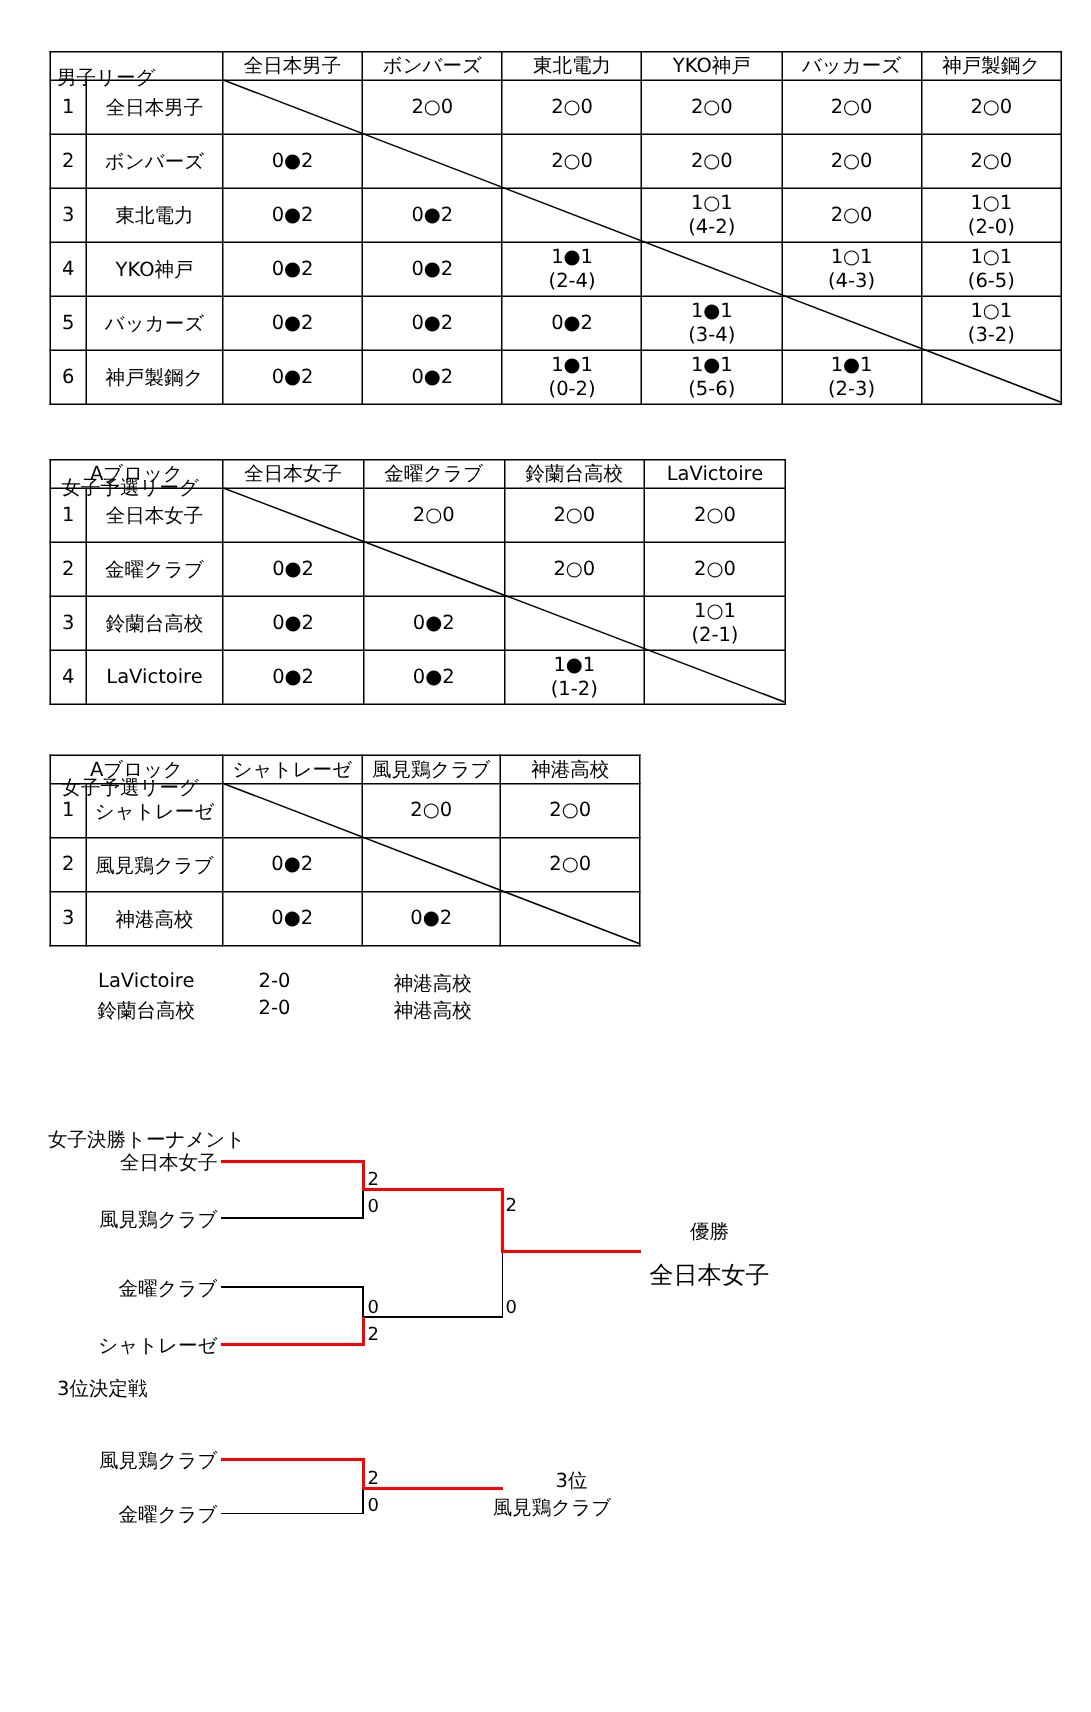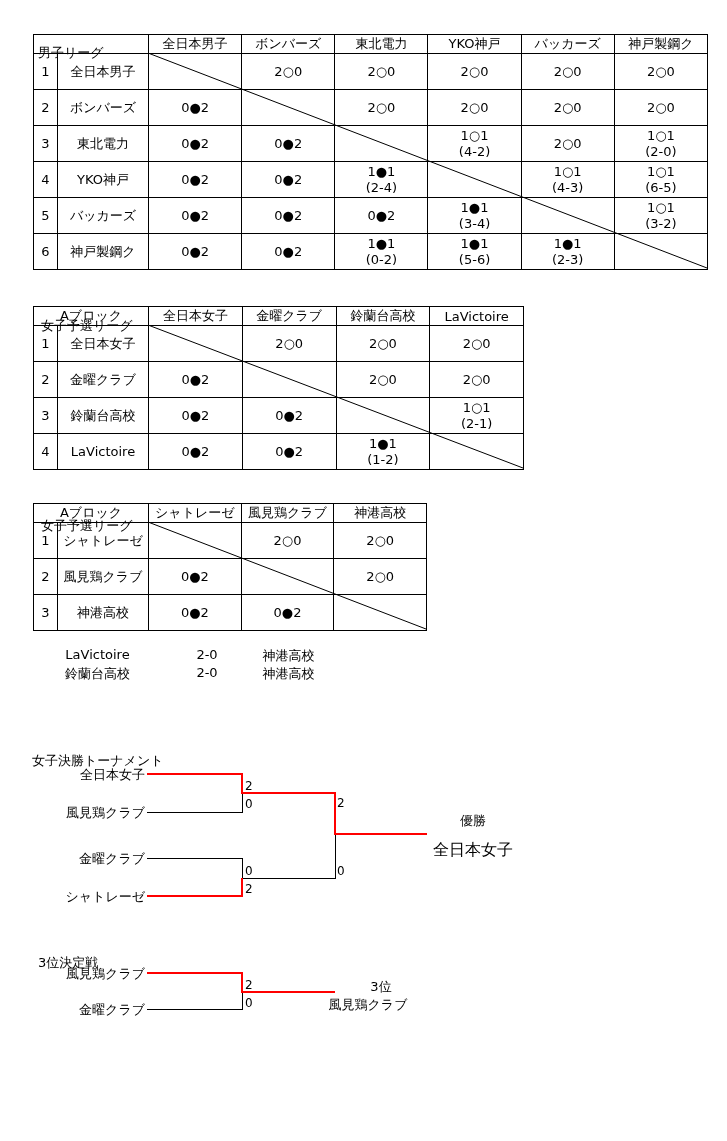--- a/index.html
+++ b/index.html
@@ -29,21 +29,21 @@
   table.league thead tr { height:19px; }
   table.league tbody tr { height:36px; }
   table.league td.result-cell { white-space:pre-line; line-height:16px; }
   .c-num  { width:24px; }
   .c-name { width:91px; }
   svg.diag { position:absolute; left:0; top:0; pointer-events:none; }
   svg.diag line { stroke:var(--line,#000); stroke-width:1; }
   .xr { position:absolute; left:0; width:727px; height:18px; font-size:13px; }
   .xr span { position:absolute; top:0; text-align:center; white-space:nowrap; }
   .xr .xr1 { left:40px;  width:115px; }
-  .xr .xr2 { left:160px; width:94px; }
+  .xr .xr2 { left:136px; width:94px; }
   .xr .xr3 { left:242px; width:93px; }
   svg.bracket { position:absolute; overflow:visible; }
   svg.bracket path { fill:none; shape-rendering:crispEdges; }
   svg.bracket path.bl { stroke:var(--line,#000); stroke-width:1; }
   svg.bracket path.rl { stroke:var(--red,#f00); stroke-width:2; }
   svg.bracket text { fill:var(--text,#000); font-family:"DejaVu Sans","Liberation Sans",sans-serif; }
   svg.bracket text.bt { font-size:13px; }
   svg.bracket text.big { font-size:16px; }
   svg.bracket text.bs { font-size:12px; }
 </style>
@@ -274,21 +274,21 @@
     <text class="bs" x="212" y="45">2</text>
     <text class="bs" x="212" y="63">0</text>
     <text class="bs" x="212" y="130">0</text>
     <text class="bs" x="212" y="148">2</text>
     <text class="bs" x="304" y="62">2</text>
     <text class="bs" x="304" y="130">0</text>
     <text class="bt" x="440" y="80" text-anchor="middle">優勝</text>
     <text class="bt big" x="440" y="110" text-anchor="middle">全日本女子</text>
   </svg>
 
-  <div class="sec-title" style="left:38px;top:924px">3位決定戦</div>
+  <div class="sec-title" style="left:38px;top:888px">3位決定戦</div>
   <svg class="bracket" style="left:33px;top:960px" width="420" height="62">
     <path class="bl" d="M114,49 H209 V32"></path>
     <path class="rl" d="M114,13 H209 V32 H302"></path>
     <text class="bt" x="112" y="18" text-anchor="end">風見鶏クラブ</text>
     <text class="bt" x="112" y="54" text-anchor="end">金曜クラブ</text>
     <text class="bs" x="212" y="29">2</text>
     <text class="bs" x="212" y="47">0</text>
     <text class="bt" x="348" y="31" text-anchor="middle">3位</text>
     <text class="bt" x="335" y="49" text-anchor="middle">風見鶏クラブ</text>
   </svg>

